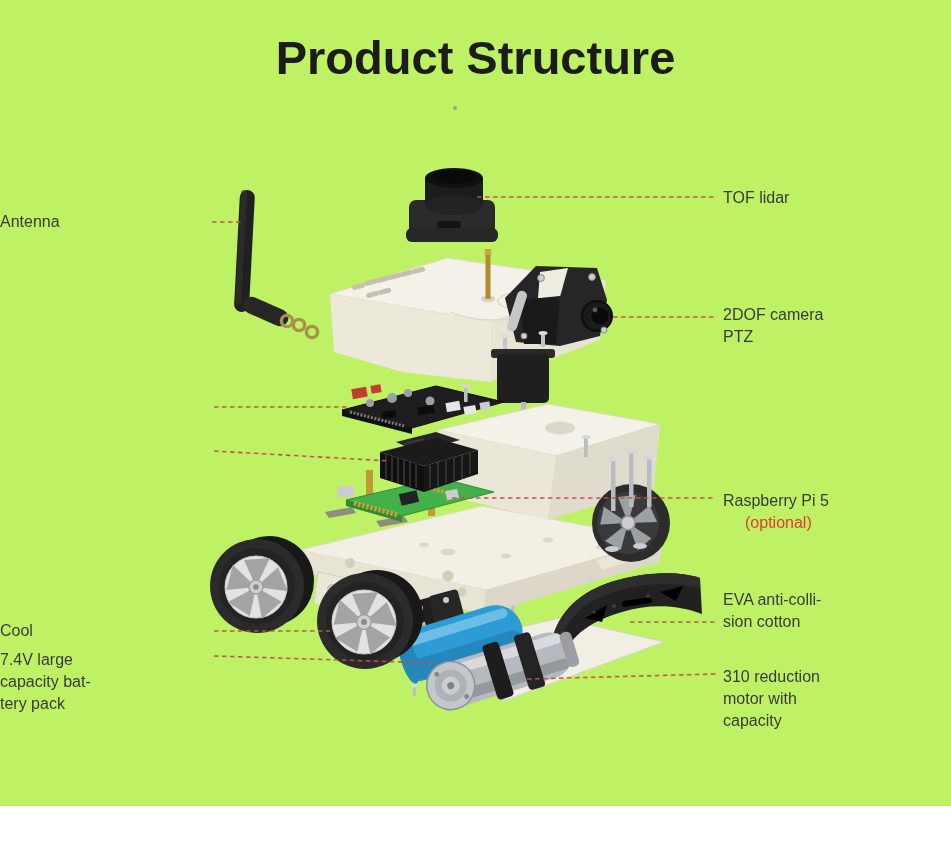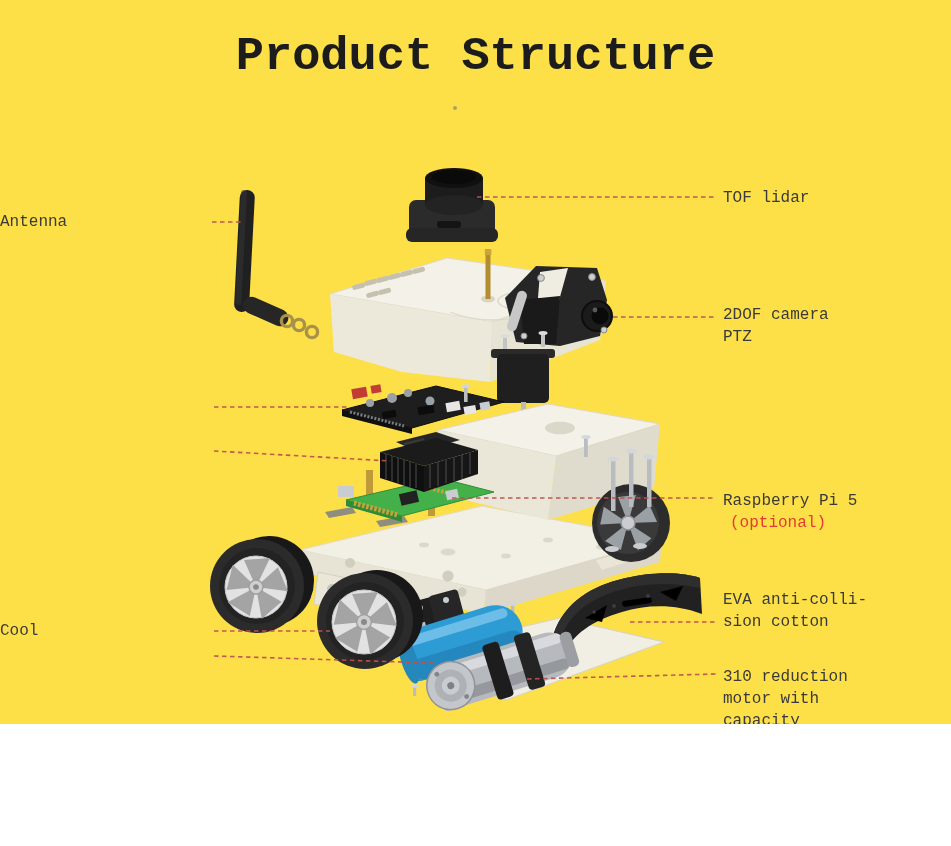--- a/index.html
+++ b/index.html
@@ -1,32 +1,32 @@
 <!DOCTYPE html>
 <html style="--leader-color: #c0504d; --optional-color: #e23b30; --title-color: #1c1c1c; --label-color: #3a3a3a;"><head>
 <meta charset="utf-8">
 <style>
   html,body{margin:0;padding:0;background:#ffffff;}
   .page{
-    position:relative;width:951px;height:724px;background:#fde047;overflow:hidden;
-    font-family:Liberation Mono, monospace;
+    position:relative;width:951px;height:806px;background:#bef264;overflow:hidden;
+    font-family:Liberation Sans, sans-serif;
   }
   .title{
     position:absolute;top:30px;left:0;width:100%;text-align:center;
     font-size:47px;font-weight:bold;letter-spacing:0px;
     color:var(--title-color,#1c1c1c);
   }
   .stage{position:absolute;top:0;left:0;width:951px;height:846px;}
   .callout{
     position:absolute;font-size:16px;line-height:22px;
     color:var(--label-color,#3a3a3a);white-space:nowrap;
   }
   .callout.left{text-align:left;left:0;width:206px;}
   .callout.right{text-align:left;left:723px;}
-  .note-red{color:var(--optional-color,#e23b30);margin-left:7px;}
+  .note-red{color:var(--optional-color,#e23b30);margin-left:22px;}
   .leader{stroke:var(--leader-color,#c0504d);stroke-width:1.6;stroke-dasharray:4.5 3.5;fill:none;opacity:.95;}
 </style>
 </head>
 <body>
 
 <div class="page">
 
   <div class="title">Product Structure</div>
 
   <svg class="stage" width="951" height="846" viewBox="0 0 951 846" xmlns="http://www.w3.org/2000/svg">
@@ -304,20 +304,25 @@
   <div class="callout left" style="top:211px;width:204px">
     <div>Antenna</div>
   </div>
 
 
 
   <div class="callout left" style="top:620px">
     <div>Cool</div>
   </div>
 
+  <div class="callout left" style="top:649px">
+    <div>7.4V large</div>
+    <div>capacity bat-</div>
+    <div>tery pack</div>
+  </div>
 
   <div class="callout right" style="top:187px">
     <div>TOF lidar</div>
   </div>
 
   <div class="callout right" style="top:304px">
     <div>2DOF camera</div>
     <div>PTZ</div>
   </div>
 

